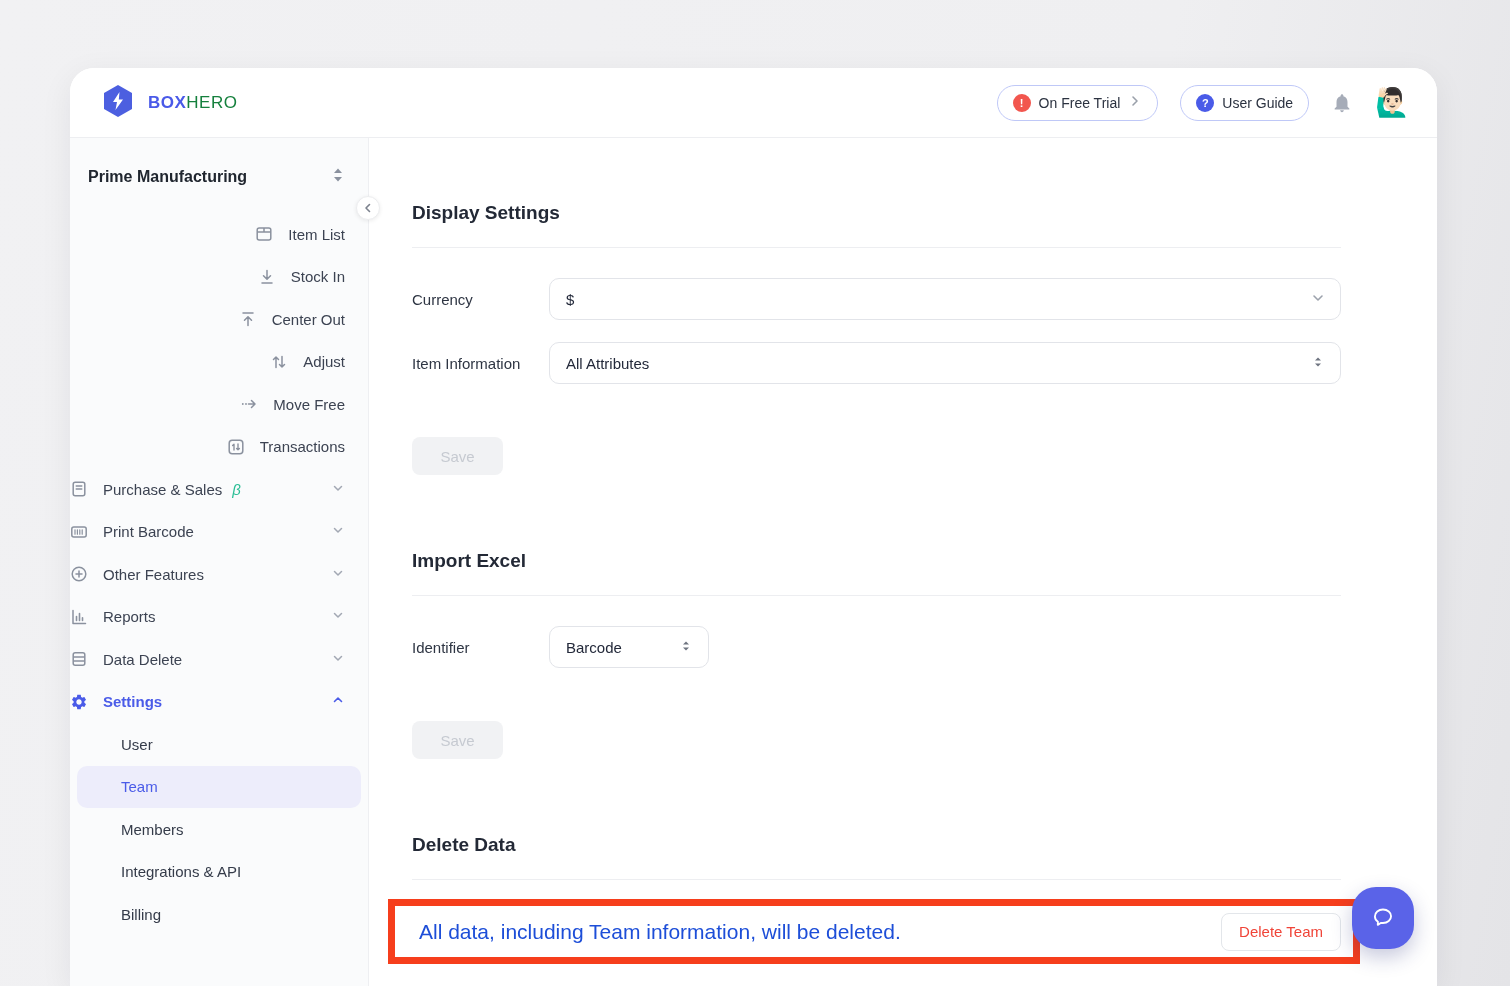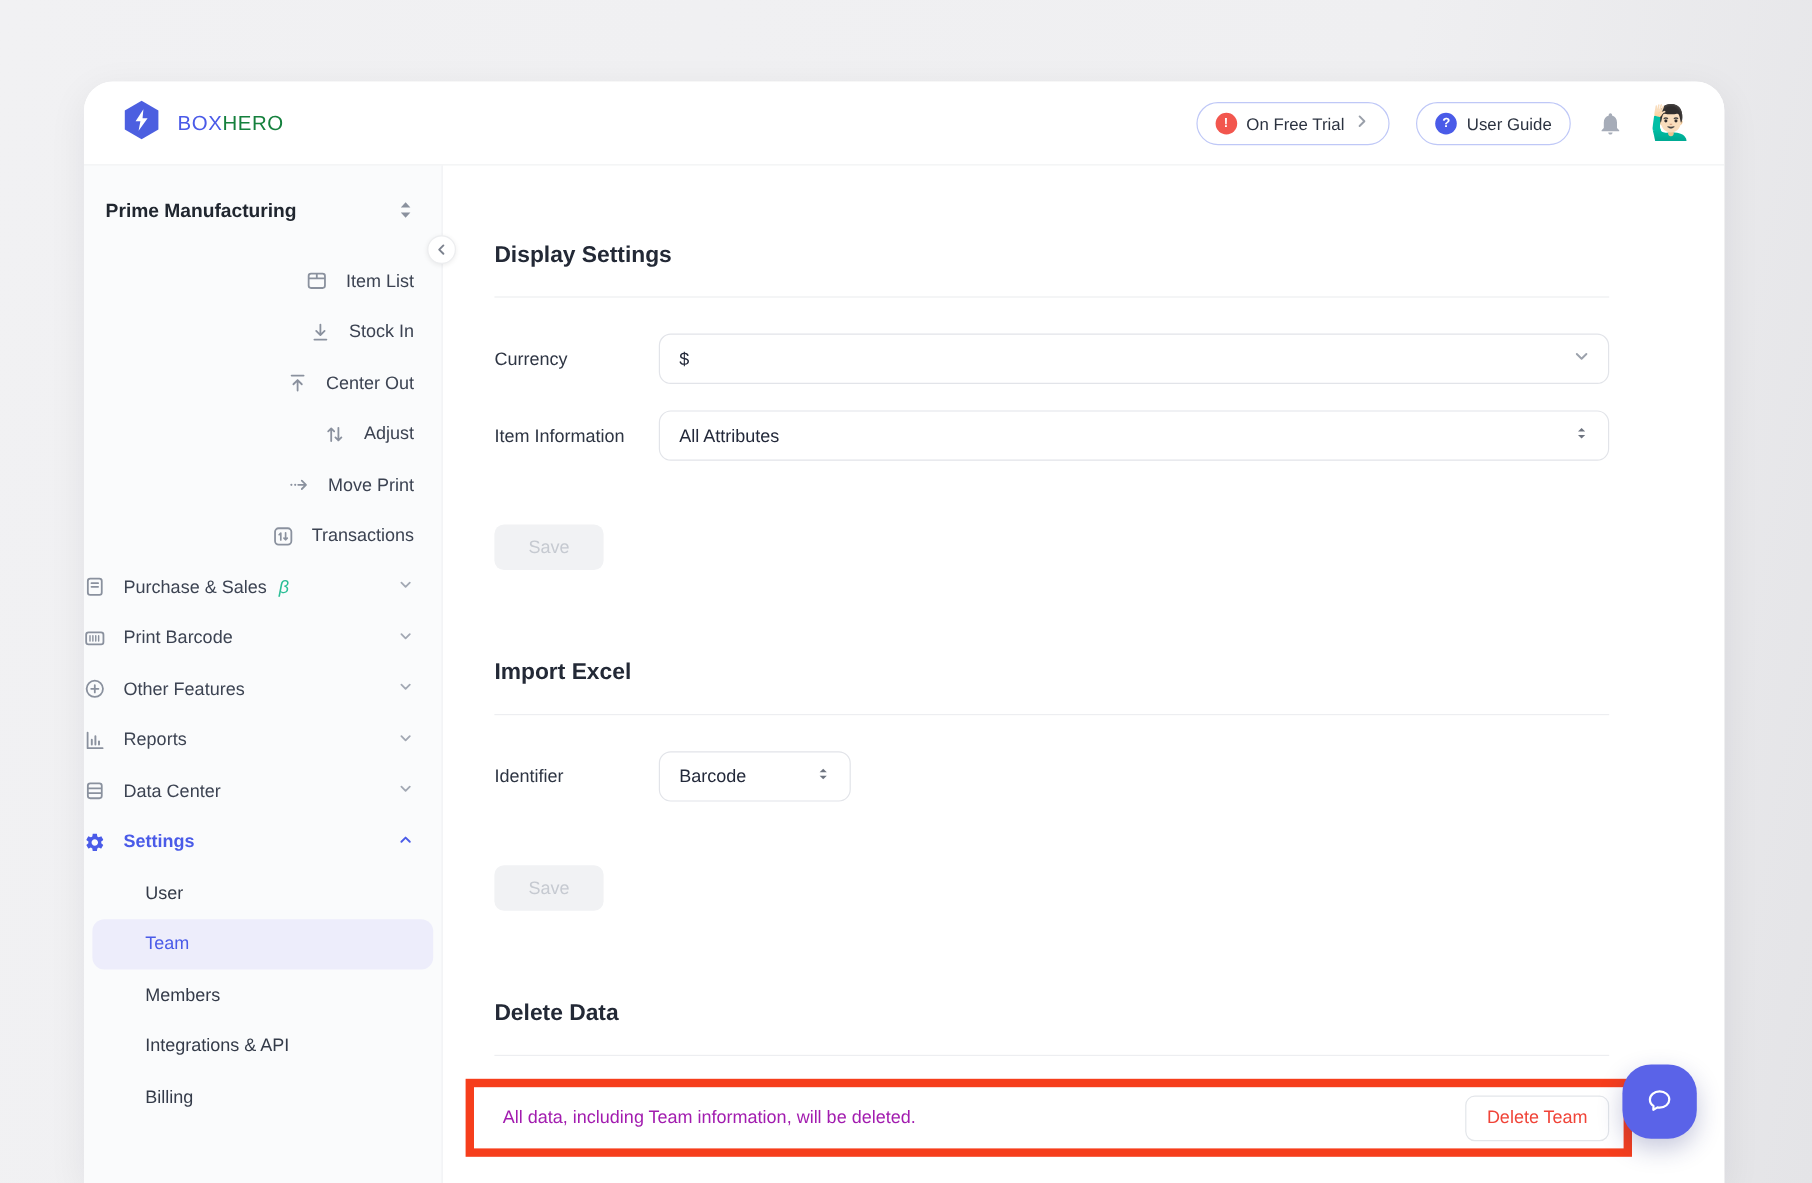--- a/index.html
+++ b/index.html
@@ -14,21 +14,21 @@
     background:#fff; border-radius:24px 24px 0 0;
     box-shadow:0 8px 32px rgba(20,24,40,.07); overflow:hidden;
   }
   
   .app-header {
     height:70px; display:flex; align-items:center;
     padding:0 27px 0 30px; border-bottom:1px solid #EDEEF1; background:#fff;
   }
   .logo { display:flex; align-items:center; gap:12px; }
   .logo-word { font-size:17px; letter-spacing:.5px; }
-  .logo-word .b { font-weight:normal; color:#4A5AE8; }
+  .logo-word .b { font-weight:bold; color:#4A5AE8; }
   .logo-word .h { font-weight:normal; color:#15803d; }
   .header-right { margin-left:auto; display:flex; align-items:center; gap:22px; }
   .pill {
     display:flex; align-items:center; gap:8px; height:36px; padding:0 15px;
     border:1px solid #BFC8F7; border-radius:18px; background:#fff;
     font-size:14px; color:#2B3240; cursor:pointer;
   }
   .badge-circle {
     width:18px; height:18px; border-radius:50%; color:#fff; font-size:11px;
     font-weight:bold; display:flex; align-items:center; justify-content:center;
@@ -93,21 +93,21 @@
     margin-top:53px; width:91px; height:38px; border:none; border-radius:8px;
     background:#F1F2F4; color:#C6CAD1; font-size:15px;
     font-family:"Liberation Sans",sans-serif; cursor:not-allowed;
   }
   .annotation-box {
     margin:19px -19px 0 -24px; border:7px solid #F63E1C; background:#fff;
   }
   .annotation-row {
     height:51px; display:flex; align-items:center; padding:0 12px 0 24px;
   }
-  .warn-text { font-size:15px; color:#a21caf; }
+  .warn-text { font-size:21px; color:#1d4ed8; }
   .delete-btn {
     margin-left:auto; height:38px; padding:0 17px; background:#fff;
     border:1px solid #E3E6EA; border-radius:8px; color:#F04438; font-size:15px;
     font-family:"Liberation Sans",sans-serif; cursor:pointer;
   }
   .chat-widget {
     position:absolute; left:1352px; top:887px; width:62px; height:62px;
     border-radius:24px; background:#5A63E8; display:flex; align-items:center;
     justify-content:center; box-shadow:0 8px 20px rgba(30,40,120,.25);
     cursor:pointer; z-index:10;
@@ -204,21 +204,21 @@
             </svg>
           <span>Adjust</span>
         </div>
 
         <div class="nav-item">
           <svg class="ic" viewBox="0 0 18 18" fill="none">
               <circle cx="2.8" cy="9" r="0.9" fill="#8A919E"></circle>
               <circle cx="6" cy="9" r="0.9" fill="#8A919E"></circle>
               <path d="M8.5 9h6M11.5 5.5 15 9l-3.5 3.5" stroke="#8A919E" stroke-width="1.5" stroke-linecap="round" stroke-linejoin="round"></path>
             </svg>
-          <span>Move Print</span>
+          <span>Move Free</span>
         </div>
 
         <div class="nav-item">
           <svg class="ic" viewBox="0 0 18 18" fill="none">
               <rect x="2.2" y="2.2" width="13.6" height="13.6" rx="3" stroke="#8A919E" stroke-width="1.5"></rect>
               <path d="M7 12V6.2l-1.4 1.4" stroke="#8A919E" stroke-width="1.4" stroke-linecap="round" stroke-linejoin="round"></path>
               <path d="M11 6v5.8M9.6 10.4 11 11.8l1.4-1.4" stroke="#8A919E" stroke-width="1.4" stroke-linecap="round" stroke-linejoin="round"></path>
             </svg>
           <span>Transactions</span>
         </div>
@@ -266,21 +266,21 @@
           <span class="chev"><svg width="14" height="14" viewBox="0 0 14 14" fill="none">
                 <path d="M3.5 5.5 7 9l3.5-3.5" stroke="#A2A8B3" stroke-width="1.5" stroke-linecap="round" stroke-linejoin="round"></path>
               </svg></span>
         </div>
 
         <div class="nav-item">
           <svg class="ic" viewBox="0 0 18 18" fill="none">
               <rect x="3.2" y="2.8" width="11.6" height="12.4" rx="2" stroke="#8A919E" stroke-width="1.5"></rect>
               <path d="M3.2 7h11.6M3.2 11h11.6" stroke="#8A919E" stroke-width="1.4"></path>
             </svg>
-          <span>Data Center</span>
+          <span>Data Delete</span>
           <span class="chev"><svg width="14" height="14" viewBox="0 0 14 14" fill="none">
                 <path d="M3.5 5.5 7 9l3.5-3.5" stroke="#A2A8B3" stroke-width="1.5" stroke-linecap="round" stroke-linejoin="round"></path>
               </svg></span>
         </div>
 
         <div class="nav-item active">
           <svg class="ic" viewBox="0 0 24 24">
               <path fill="#4A5BE8" d="M19.14 12.94c.04-.3.06-.61.06-.94 0-.32-.02-.64-.07-.94l2.03-1.58c.18-.14.23-.41.12-.61l-1.92-3.32c-.12-.22-.37-.29-.59-.22l-2.39.96c-.5-.38-1.03-.7-1.62-.94L14.4 2.81c-.04-.24-.24-.41-.48-.41h-3.84c-.24 0-.43.17-.47.41L9.25 5.35c-.59.24-1.13.57-1.62.94l-2.39-.96c-.22-.08-.47 0-.59.22L2.74 8.87c-.12.21-.08.47.12.61l2.03 1.58c-.05.3-.09.63-.09.94s.02.64.07.94l-2.03 1.58c-.18.14-.23.41-.12.61l1.92 3.32c.12.22.37.29.59.22l2.39-.96c.5.38 1.03.7 1.62.94l.36 2.54c.05.24.24.41.48.41h3.84c.24 0 .44-.17.47-.41l.36-2.54c.59-.24 1.13-.56 1.62-.94l2.39.96c.22.08.47 0 .59-.22l1.92-3.32c.12-.22.07-.47-.12-.61l-2.01-1.58zM12 15.6c-1.98 0-3.6-1.62-3.6-3.6s1.62-3.6 3.6-3.6 3.6 1.62 3.6 3.6-1.62 3.6-3.6 3.6z"></path>
             </svg>
           <span>Settings</span>

